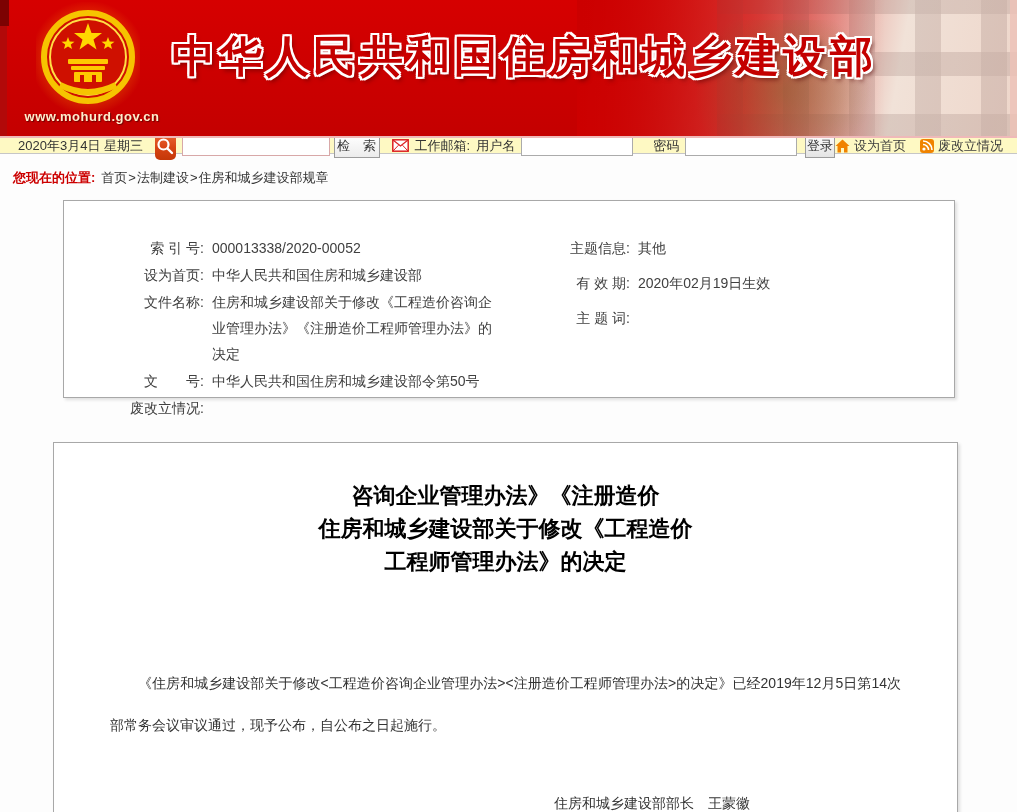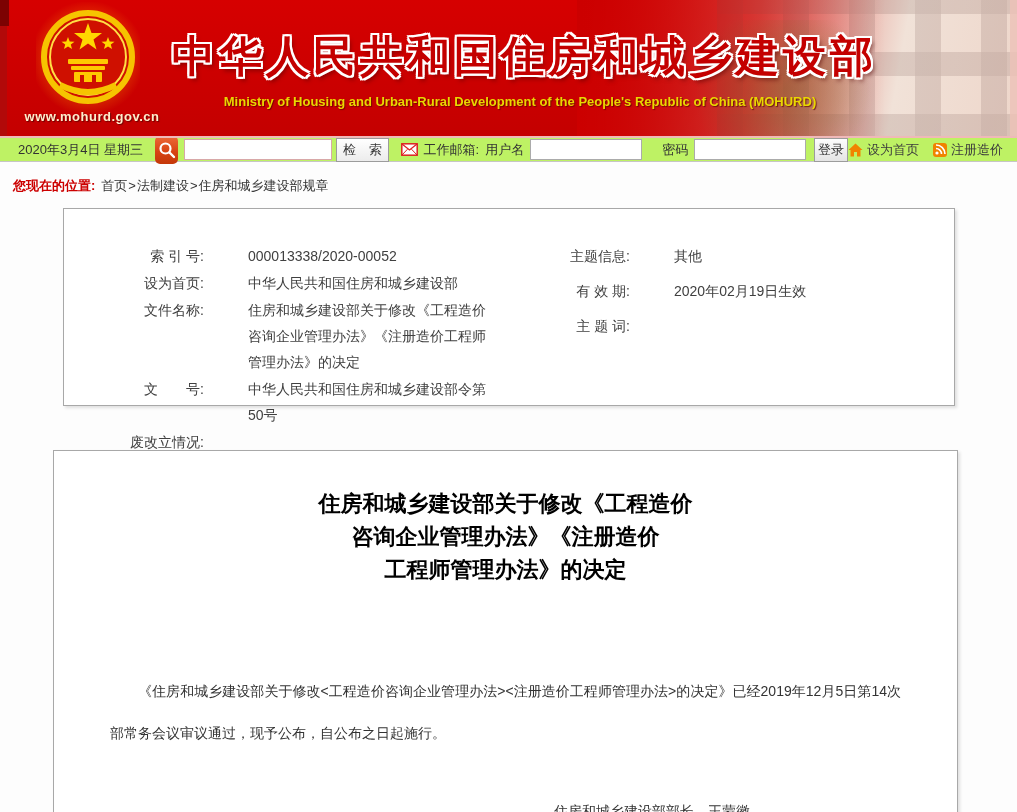--- a/index.html
+++ b/index.html
@@ -52,21 +52,21 @@
     text-shadow:-2px -2px 0 #fff, 2px -2px 0 #fff, -2px 2px 0 #fff, 2px 2px 0 #fff,
                  0 -2px 0 #fff, 0 2px 0 #fff, -2px 0 0 #fff, 2px 0 0 #fff, 3px 4px 4px rgba(80,0,0,.55);
   }
   .title-en {
     position:absolute; left:175px; top:94px; width:690px; text-align:center;
     font-size:13px; font-weight:bold; color:#e9d800;
     text-shadow:1px 1px 1px rgba(90,0,0,.7);
   }
   
   .toolbar {
-    height:24px; background:#bef264; border-bottom:1px solid #c6c6c6;
+    height:16px; background:#fef9c3; border-bottom:1px solid #c6c6c6;
     display:flex; align-items:center; padding:0 12px; font-size:13px; color:#333; white-space:nowrap;
   }
   .tb-date { margin:0 12px 0 6px; }
   .search-btn {
     width:28px; height:28px; border:none; border-radius:5px; cursor:pointer;
     background:linear-gradient(180deg,#ee6a38 0%,#d84414 55%,#c43708 100%);
     display:flex; align-items:center; justify-content:center; margin-right:6px;
   }
   .tb-input {
     height:21px; border:1px solid #d8a8a8; background:#fff; padding:0 4px; font-size:12px;
@@ -96,21 +96,21 @@
   .meta-box {
     width:892px; margin:13px 0 0 63px; background:#fff; height:198px;
     border:1px solid #a8a8a8; box-shadow:2px 2px 3px rgba(0,0,0,.12);
     padding:34px 30px 15px 0; font-size:14px; color:#404040;
   }
   .meta-grid { display:grid; grid-template-columns:1fr 1fr; }
   .meta-row { display:flex; line-height:26px; margin-bottom:1px; }
   .meta-col-right .meta-row { margin-bottom:9px; }
   .meta-label { width:140px; text-align:right; flex-shrink:0; white-space:pre; }
   .meta-col-right .meta-label { width:136px; }
-  .meta-value { padding-left:8px;margin-left:36px; }
+  .meta-value { padding-left:8px; }
   
   .doc-box {
     width:905px; margin:44px 0 0 53px; background:#fff; height:500px;
     border:1px solid #a8a8a8; box-shadow:2px 2px 3px rgba(0,0,0,.12);
     padding-top:36px;
   }
   .doc-title { text-align:center; font-size:22px; font-weight:bold; line-height:33px; color:#000; }
   .doc-body {
     margin:84px 56px 0 56px; font-size:14px; line-height:42px; color:#333;
     text-indent:2em; text-align:justify;
@@ -140,21 +140,20 @@
       <rect x="28" y="52" width="40" height="5" rx="1" fill="#ffc800"></rect>
       <rect x="31" y="59" width="34" height="4" rx="1" fill="#ffc800"></rect>
       <rect x="34" y="65" width="28" height="10" rx="1" fill="#ffc800"></rect>
       <rect x="40" y="68" width="4" height="7" fill="#cf1000"></rect>
       <rect x="52" y="68" width="4" height="7" fill="#cf1000"></rect>
       <path d="M20 78 Q48 92 76 78" fill="none" stroke="#f6c400" stroke-width="6"></path>
     </svg>
   </div>
   <div class="site-url">www.mohurd.gov.cn</div>
   <div class="title-cn">中华人民共和国住房和城乡建设部</div>
-  <div class="title-en">Ministry of Housing and Urban-Rural Development of the People's Republic of China (MOHURD)</div>
 </header>
 
 <div class="toolbar">
   <span class="tb-date">2020年3月4日 星期三</span>
   <button class="search-btn">
     <svg width="18" height="18" viewBox="0 0 18 18">
       <circle cx="7.5" cy="7.5" r="5" fill="none" stroke="#fff" stroke-width="2.2"></circle>
       <line x1="11.5" y1="11.5" x2="16" y2="16" stroke="#fff" stroke-width="2.4" stroke-linecap="round"></line>
     </svg>
   </button>
@@ -180,21 +179,21 @@
     </svg>
     <span>设为首页</span>
   </a>
   <a class="tb-link" href="#">
     <svg width="14" height="14" viewBox="0 0 14 14">
       <rect x="0" y="0" width="14" height="14" rx="3" fill="#f08300"></rect>
       <circle cx="4" cy="10" r="1.6" fill="#fff"></circle>
       <path d="M3 5.5 A5.5 5.5 0 0 1 8.5 11" fill="none" stroke="#fff" stroke-width="1.6"></path>
       <path d="M3 2 A9 9 0 0 1 12 11" fill="none" stroke="#fff" stroke-width="1.6"></path>
     </svg>
-    <span>注册造价</span>
+    <span>废改立情况</span>
   </a>
 </div>
 
 <div class="breadcrumb">
   <span class="crumb-prefix">您现在的位置:</span><a class="crumb-link" href="#">首页</a><span class="crumb-sep">&gt;</span><a class="crumb-link" href="#">法制建设</a><span class="crumb-sep">&gt;</span><a class="crumb-link" href="#">住房和城乡建设部规章</a>
 </div>
 
 <div class="meta-box">
   <div class="meta-grid">
     <div class="meta-col-left">
@@ -231,22 +230,22 @@
       <div class="meta-row">
         <span class="meta-label">主 题 词:</span>
         <span class="meta-value"></span>
       </div>
     </div>
   </div>
 </div>
 
 <div class="doc-box">
   <div class="doc-title">
+    <div>咨询企业管理办法》《注册造价</div>
     <div>住房和城乡建设部关于修改《工程造价</div>
-    <div>咨询企业管理办法》《注册造价</div>
     <div>工程师管理办法》的决定</div>
   </div>
   <p class="doc-body">《住房和城乡建设部关于修改&lt;工程造价咨询企业管理办法&gt;&lt;注册造价工程师管理办法&gt;的决定》已经2019年12月5日第14次部常务会议审议通过，现予公布，自公布之日起施行。</p>
   <div class="doc-sign">
     <div>住房和城乡建设部部长　王蒙徽</div>
     <div>2020年2月19日</div>
   </div>
 </div>
 
 </body></html>

